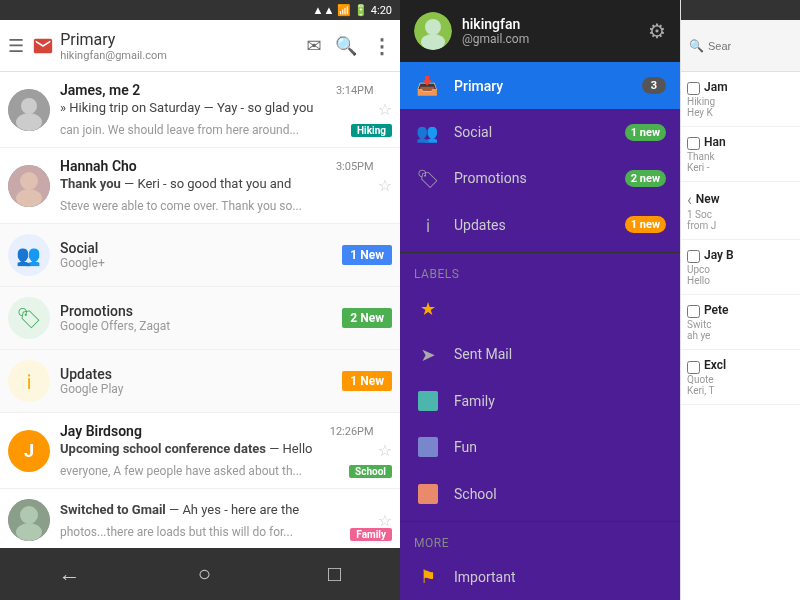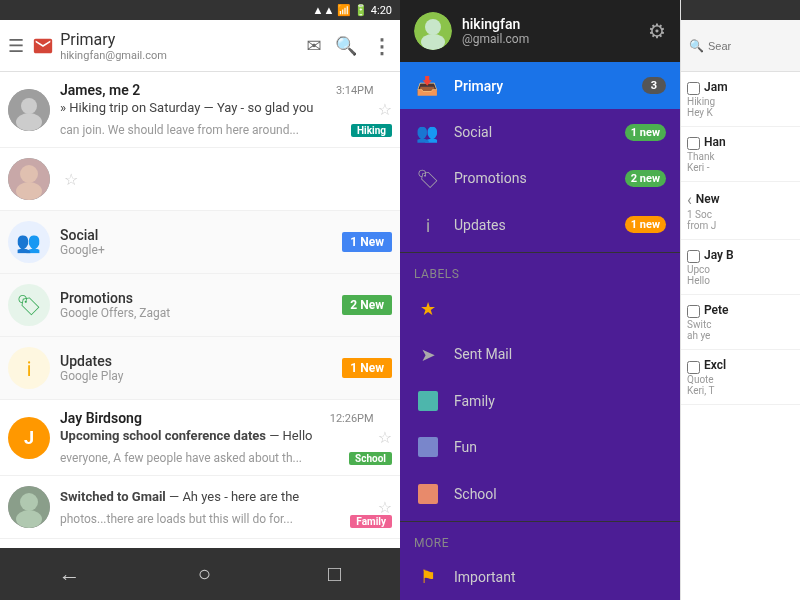--- a/index.html
+++ b/index.html
@@ -498,20 +498,28 @@
     </div>
 
     <div class="email-item">
       <div class="avatar" style="background:#9e9e9e;">
         <svg width="42" height="42" viewBox="0 0 42 42">
             <circle cx="21" cy="21" r="21" fill="#c8a8a8"></circle>
             <circle cx="21" cy="16" r="9" fill="#e0c0b0"></circle>
             <ellipse cx="21" cy="33" rx="13" ry="9" fill="#e0c0b0"></ellipse>
           </svg>
       </div>
+      <div class="email-content">
+        <div class="email-header">
+          <span class="email-sender">Hannah Cho</span>
+          <span class="email-time">3:05PM</span>
+        </div>
+        <div class="email-subject"><strong>Thank you</strong> — Keri - so good that you and</div>
+        <div class="email-body">Steve were able to come over. Thank you so...</div>
+      </div>
       <span class="star-icon">☆</span>
     </div>
 
     <div class="category-item">
       <div class="category-icon" style="background:#e8f0fe; color:#4285f4; font-size:20px;">👥</div>
       <div class="category-text">
         <div class="category-name">Social</div>
         <div class="category-sub">Google+</div>
       </div>
       <span class="new-badge badge-blue">1 New</span>

